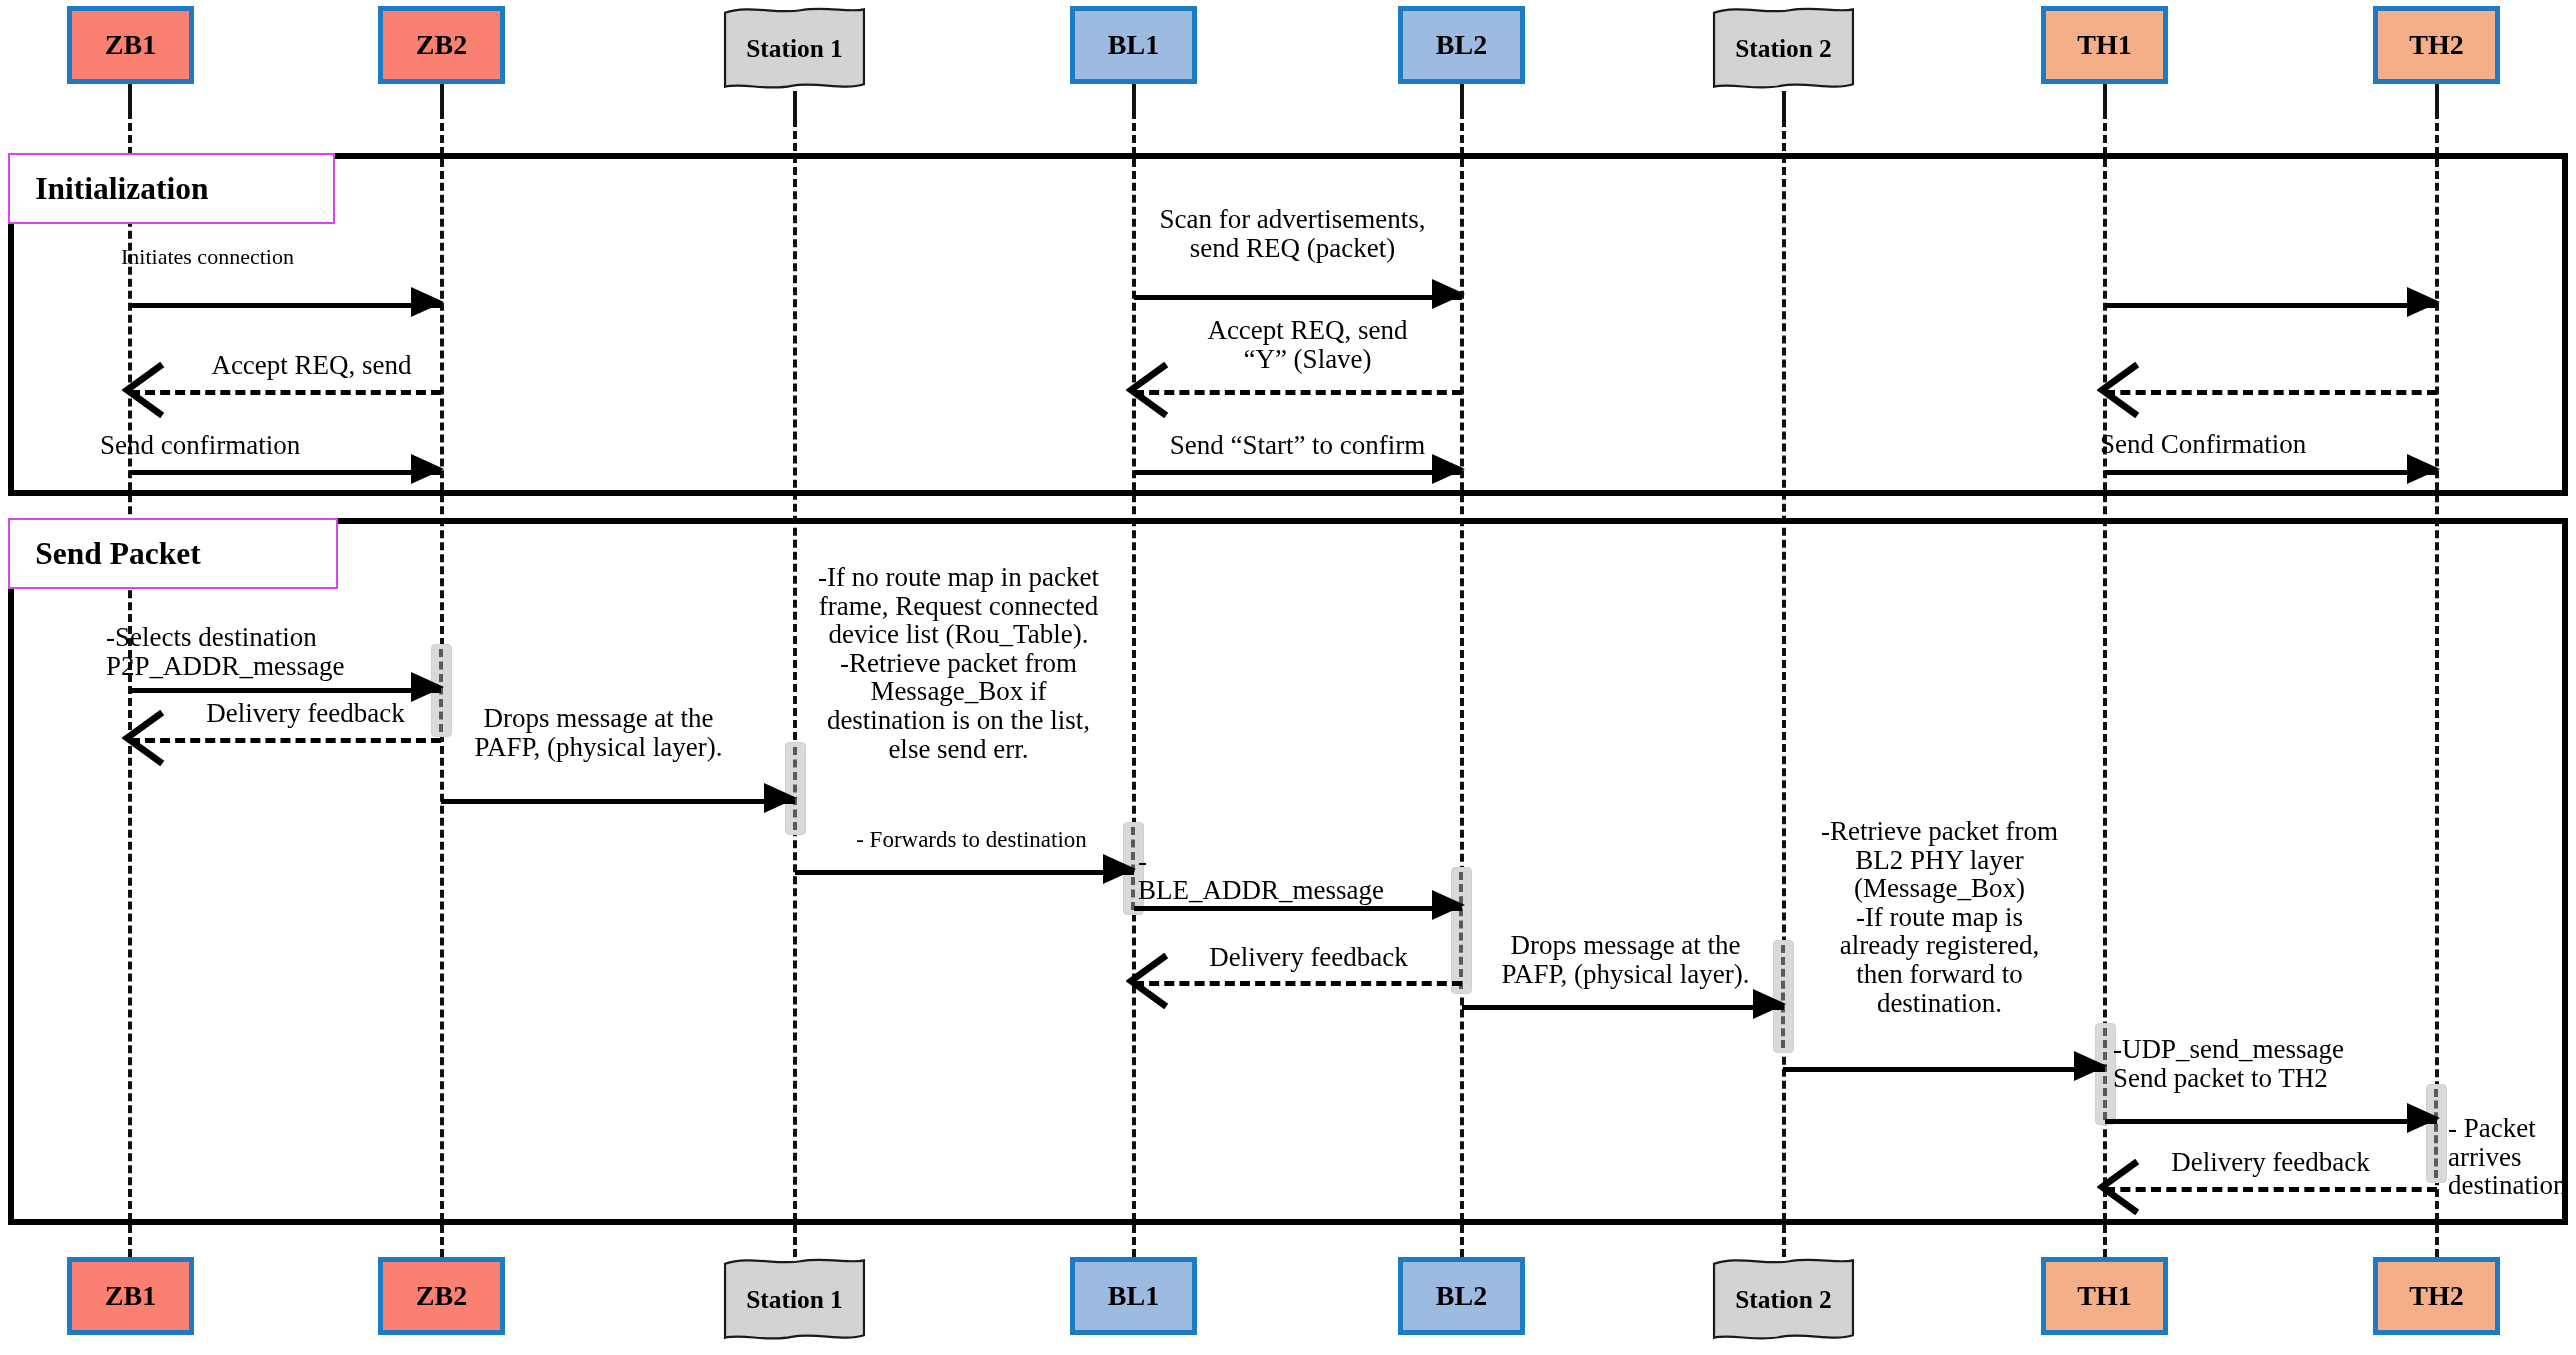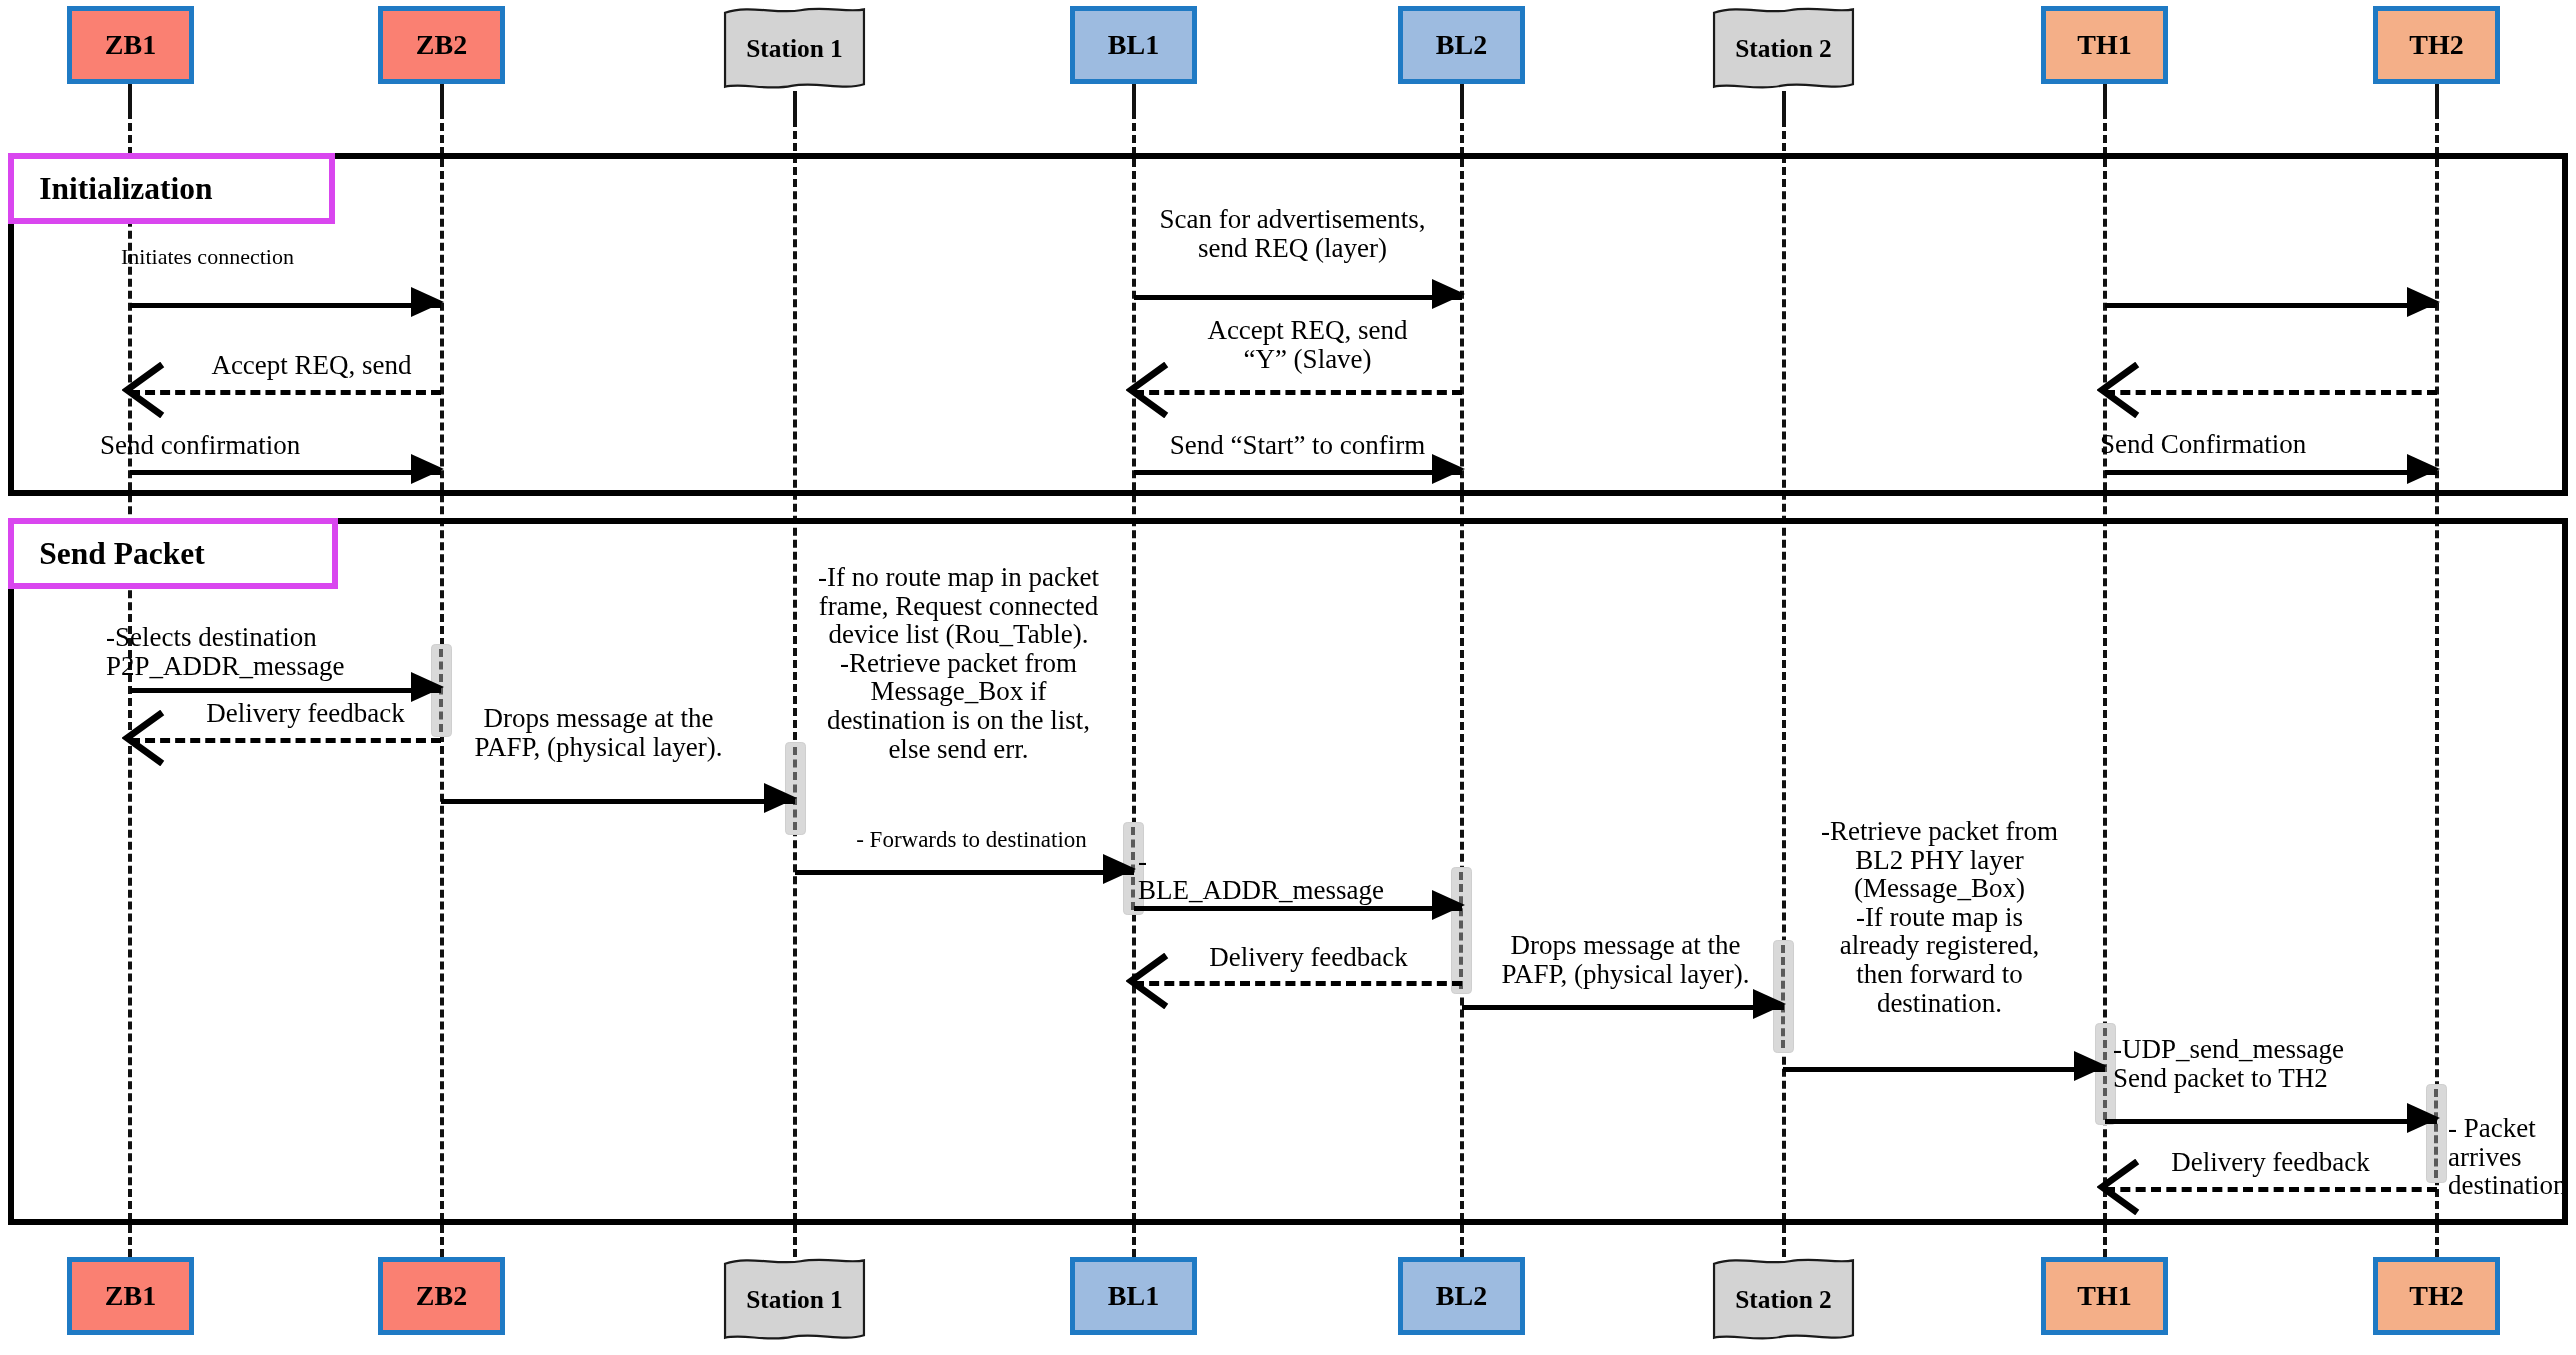--- a/index.html
+++ b/index.html
@@ -17,21 +17,21 @@
   .part .lbl{position:relative;z-index:3;}
 
   .docshape{position:absolute;left:0;top:0;width:100%;height:100%;z-index:1;}
 
   
   .lifeline{position:absolute;width:0;border-left:4.2px dashed #111;z-index:1;}
   .lifestub{position:absolute;width:0;border-left:4.2px solid #111;z-index:1;}
 
   
   .frame{position:absolute;box-sizing:border-box;border:6px solid #000;background:transparent;z-index:4;}
-  .frame-label{position:absolute;box-sizing:border-box;border:6px solid #d946ef;background:#fff;
+  .frame-label{position:absolute;box-sizing:border-box;border:2px solid #d946ef;background:#fff;
                display:flex;align-items:center;padding-left:25.4px;font-weight:bold;z-index:6;color:#000;}
 
   
   .act{position:absolute;box-sizing:border-box;background:#D9D9D9;border:1.8px solid #CFCFCF;border-radius:4.2px;z-index:5;}
   .act::after{content:"";position:absolute;left:50%;top:3.6px;bottom:3.6px;width:0;
               transform:translateX(-50%);border-left:4.2px dashed #5A5A5A;}
 
   
   .msg{position:absolute;height:0;z-index:7;}
   .msg .line{position:absolute;left:0;top:0;width:100%;height:0;}
@@ -156,21 +156,21 @@
     <div class="msg solid" style="left: 130px; top: 470px; width: 311px;">
       <div class="line"></div>
       <div class="head r" style="left: 281px; right: auto;"></div>
     </div>
     <div class="cap l" style="left: 100px; top: 431px; width: 339px; font-size: 27px;">Send confirmation</div>
     <div class="msg solid" style="left: 1134px; top: 295px; width: 328px;">
       <div class="line"></div>
       <div class="head r" style="left: 298px; right: auto;"></div>
     </div>
     <div class="cap c" style="left: 1123px; top: 205px; width: 339px; font-size: 27px;">Scan for advertisements,
-send REQ (layer)</div>
+send REQ (packet)</div>
     <div class="msg dash" style="left: 1134px; top: 390px; width: 328px;">
       <div class="line"></div>
       <div class="vhead" style="position: absolute; top: -28px; left: -8.5px;">
         <svg width="44" height="56" viewBox="0 0 72 92">
           <path d="M66,4 L8,46 L66,88" fill="none" stroke="#000" stroke-width="11"></path>
         </svg>
       </div>
     </div>
     <div class="cap c" style="left: 1135px; top: 316px; width: 345px; font-size: 27px;">Accept REQ, send
 “Y” (Slave)</div>

